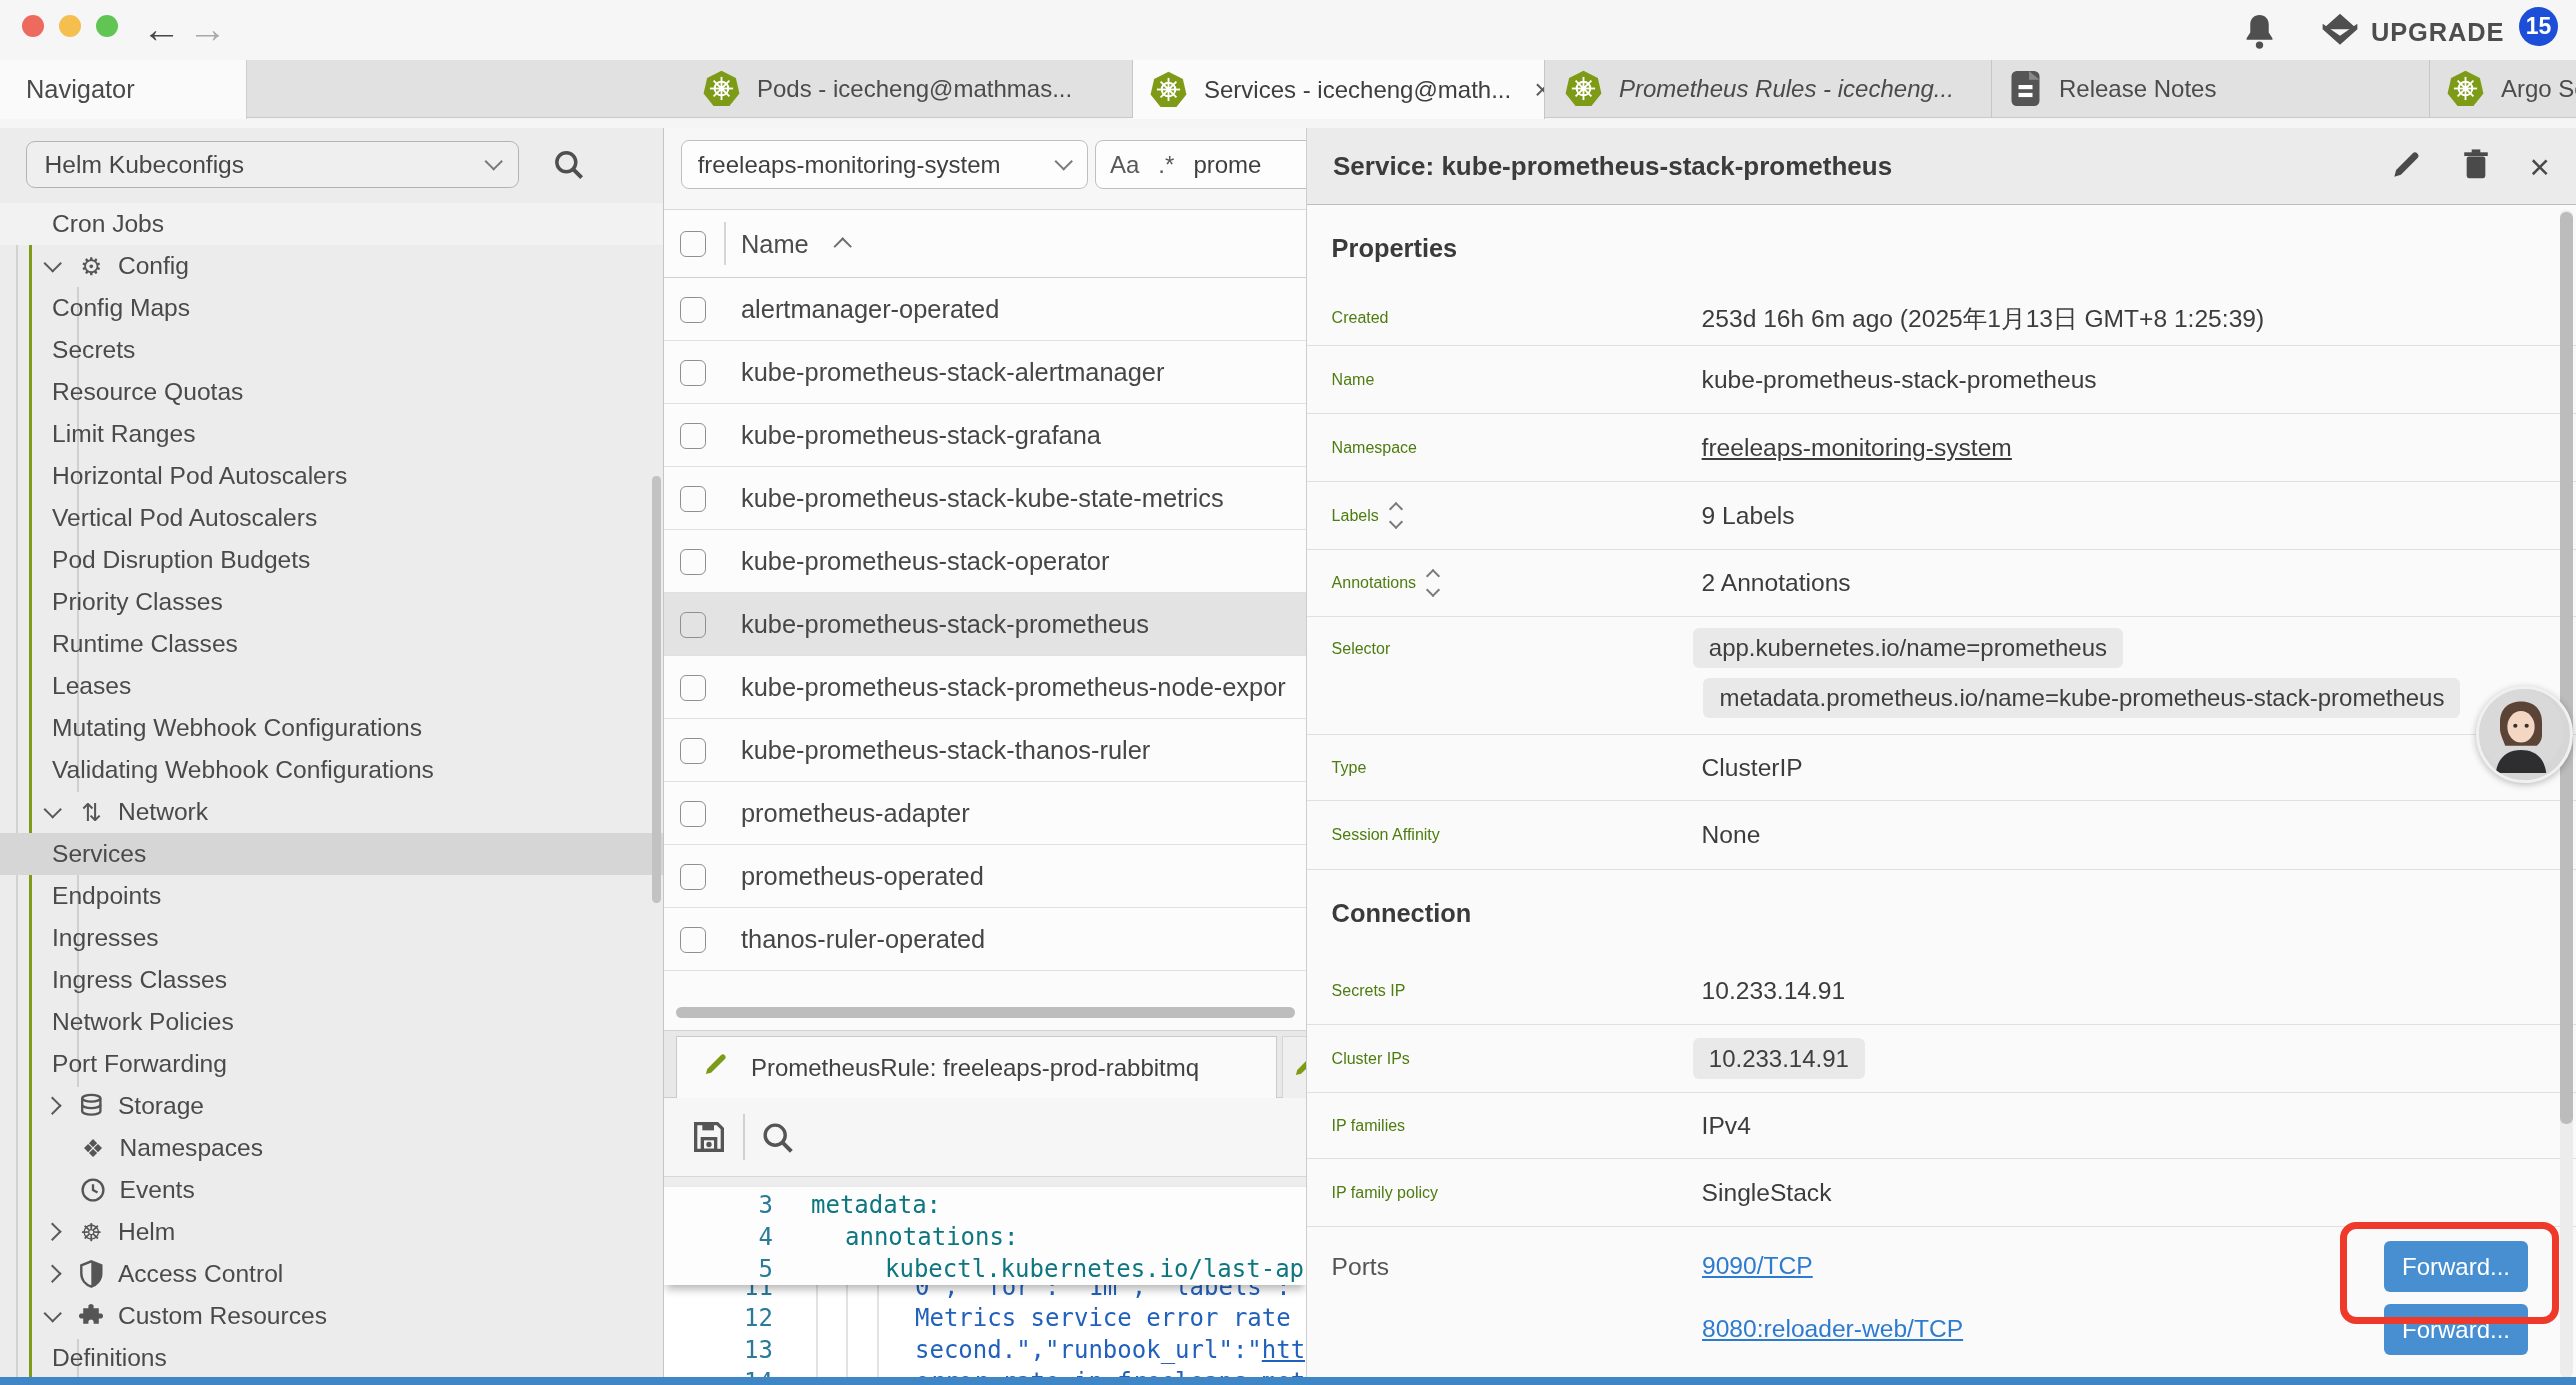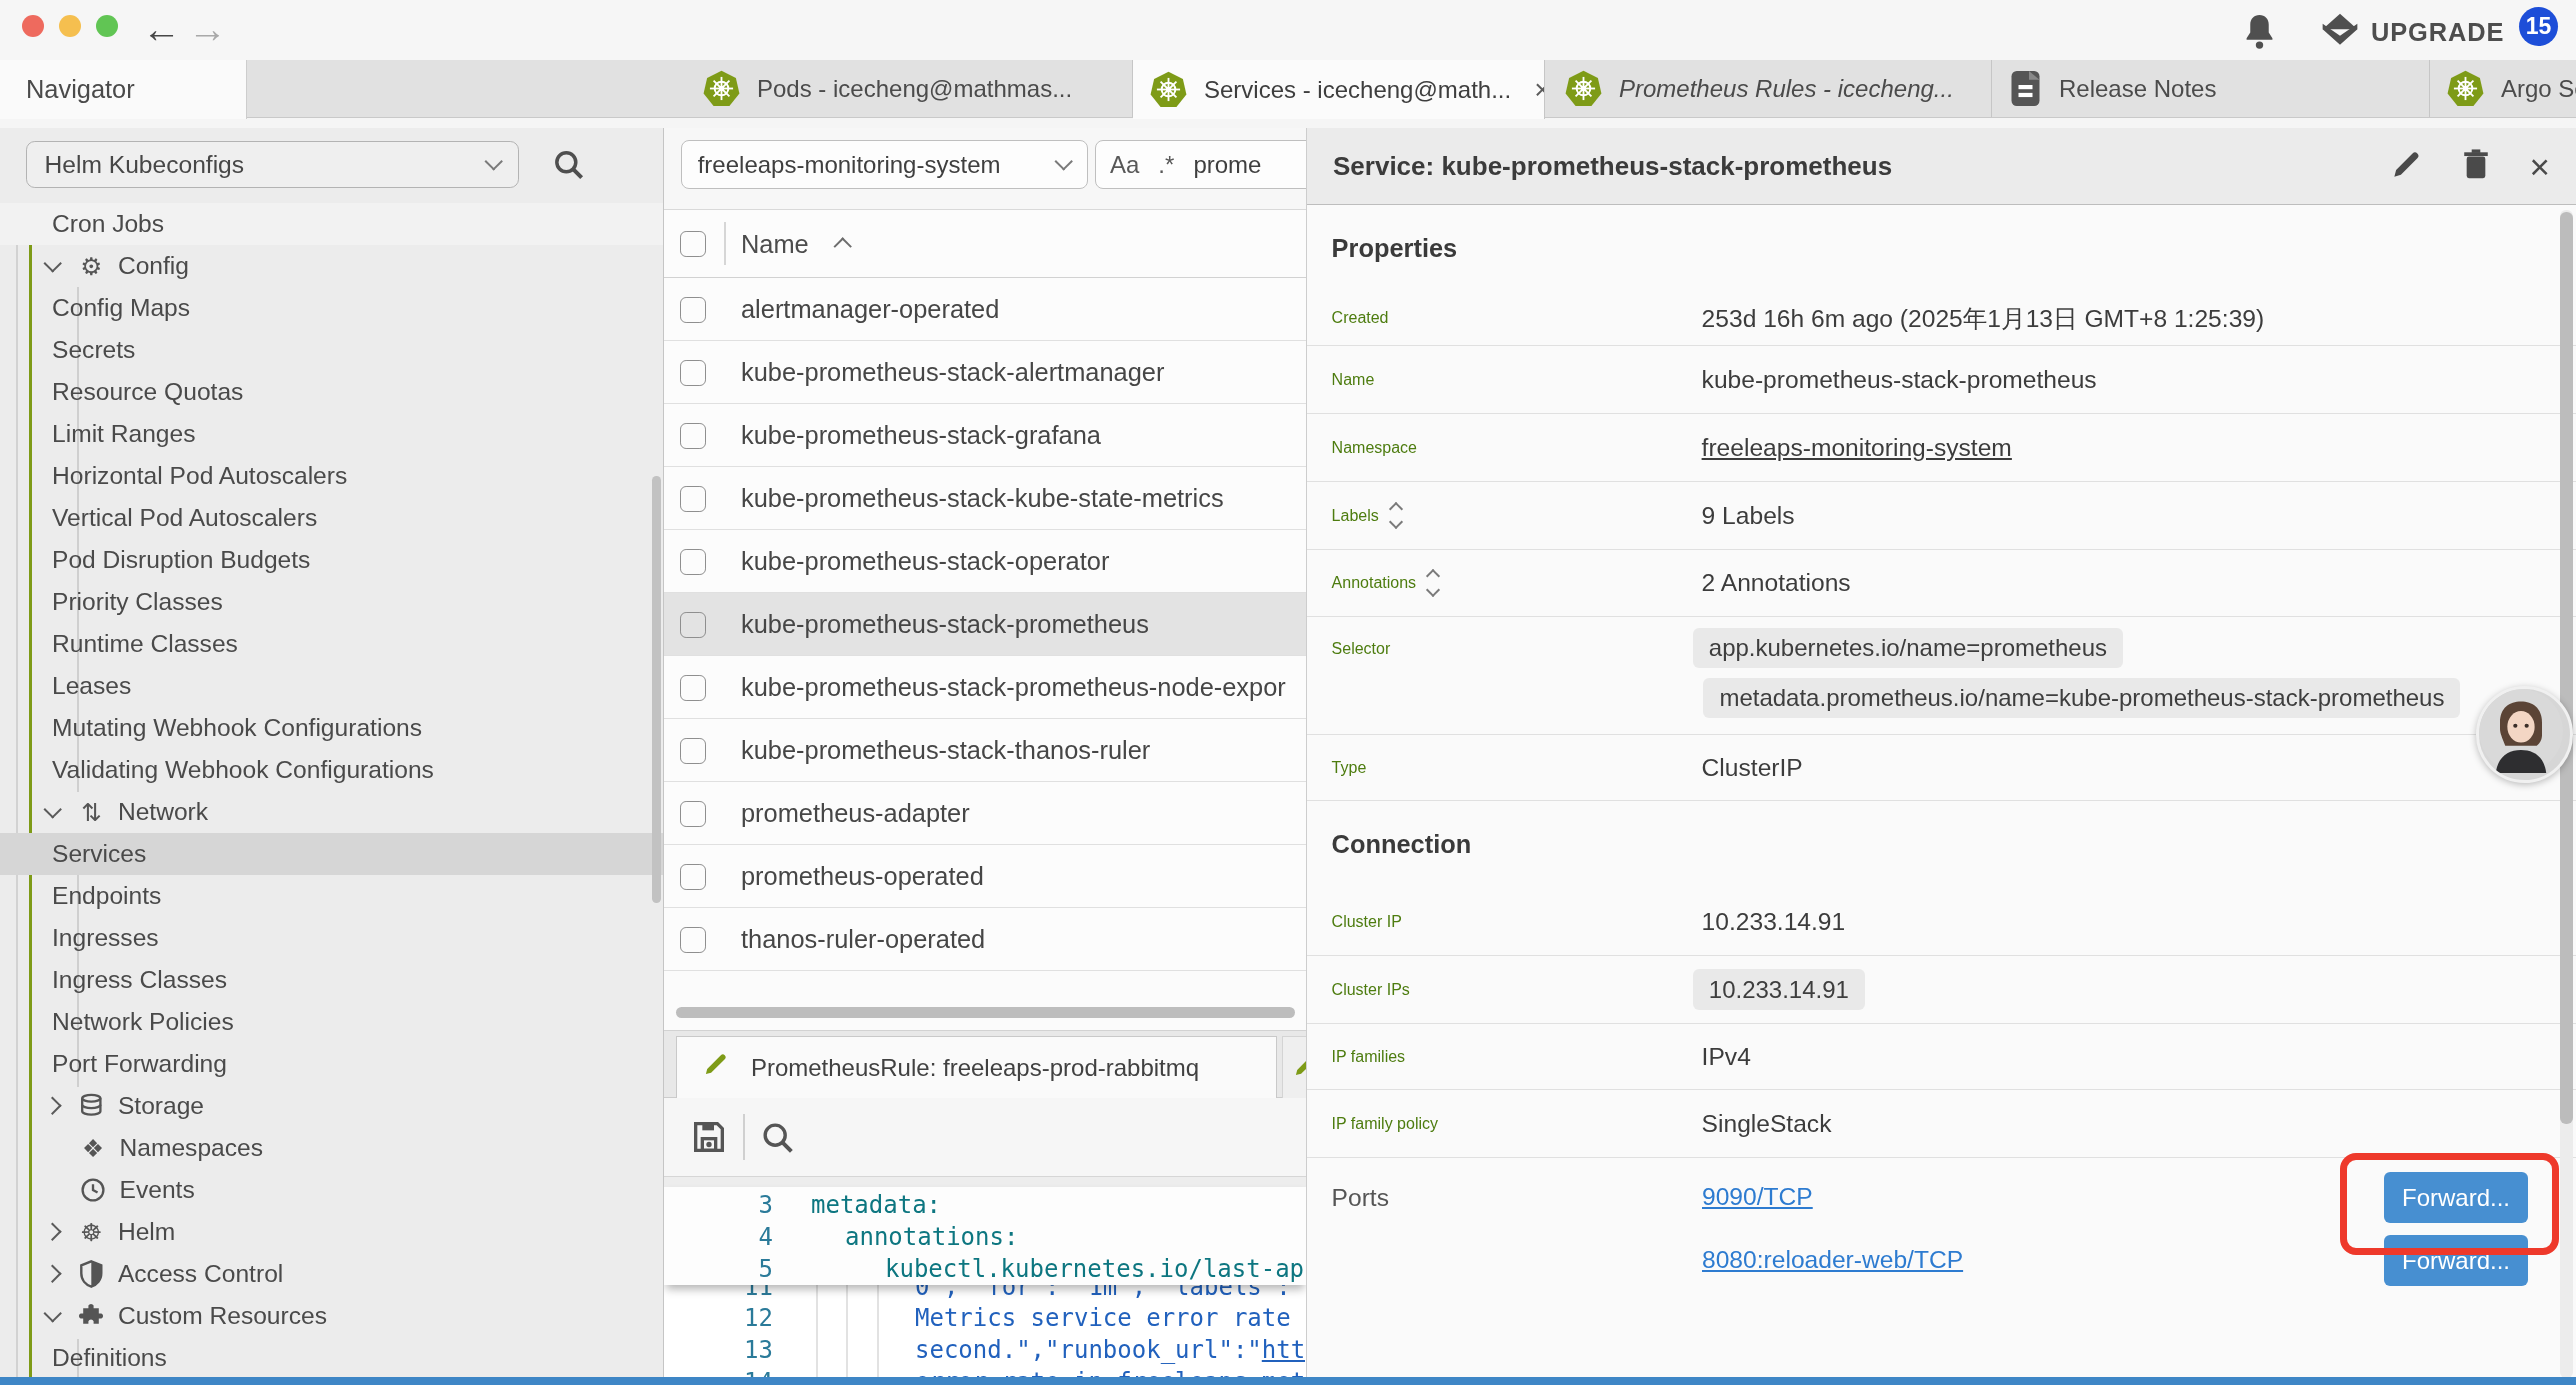--- a/index.html
+++ b/index.html
@@ -527,25 +527,29 @@
       <span class="dl" style="padding-top:23px">Selector</span>
       <span style="padding-top:10.5px">
         <span class="badge" style="margin-left:-8.8px">app.kubernetes.io/name=prometheus</span><br>
         <span class="badge" style="margin-top:10.5px;margin-left:1.8px">metadata.prometheus.io/name=kube-prometheus-stack-prometheus</span>
       </span>
     </div>
     <div class="dp-row" style="height:66px">
       <span class="dl">Type</span>
       <span class="dv">ClusterIP</span>
     </div>
+    <div class="dp-row" style="height:69px">
+      <span class="dl">Session Affinity</span>
+      <span class="dv">None</span>
+    </div>
     <div class="dp-sec" style="height:87px">
         <span>Connection</span>
       </div>
     <div class="dp-row" style="height:68px">
-      <span class="dl">Cluster IP</span>
+      <span class="dl">Secrets IP</span>
       <span class="dv">10.233.14.91</span>
     </div>
     <div class="dp-row" style="height:68px">
       <span class="dl">Cluster IPs</span>
       <span class="badge" style="margin-left:-8.8px">10.233.14.91</span>
     </div>
     <div class="dp-row" style="height:66px">
       <span class="dl">IP families</span>
       <span class="dv">IPv4</span>
     </div>

